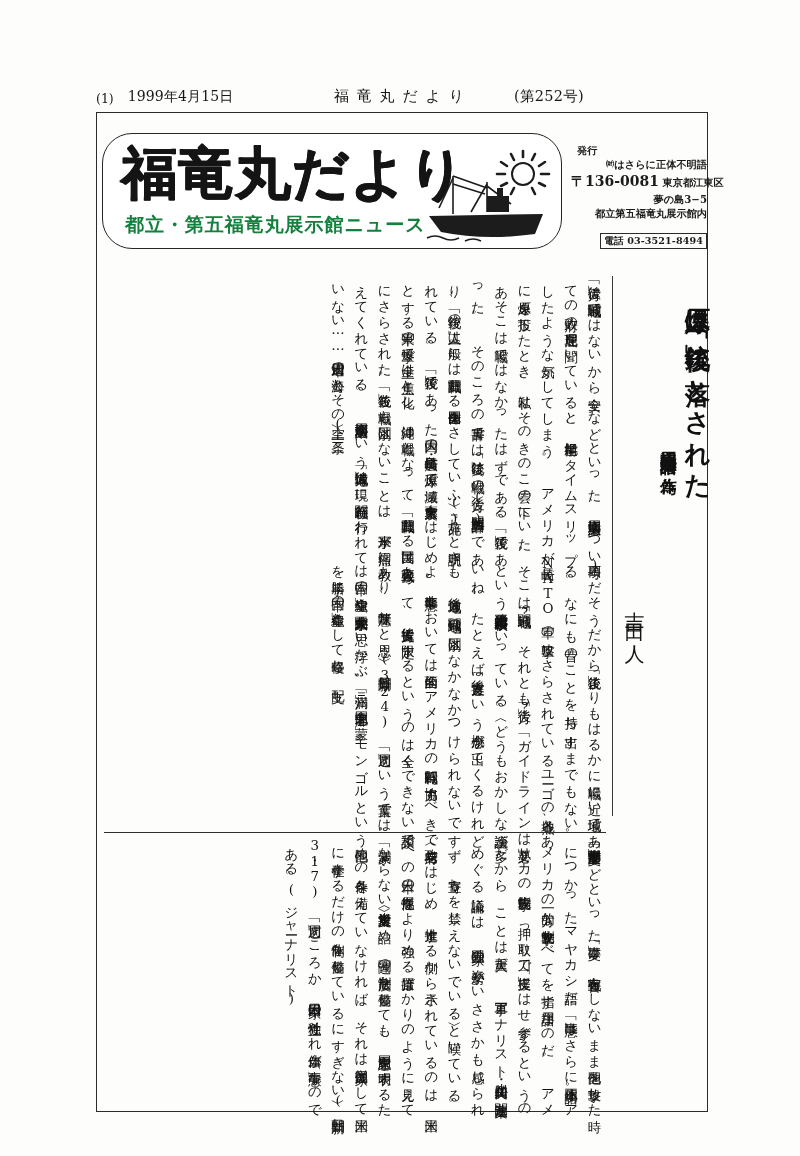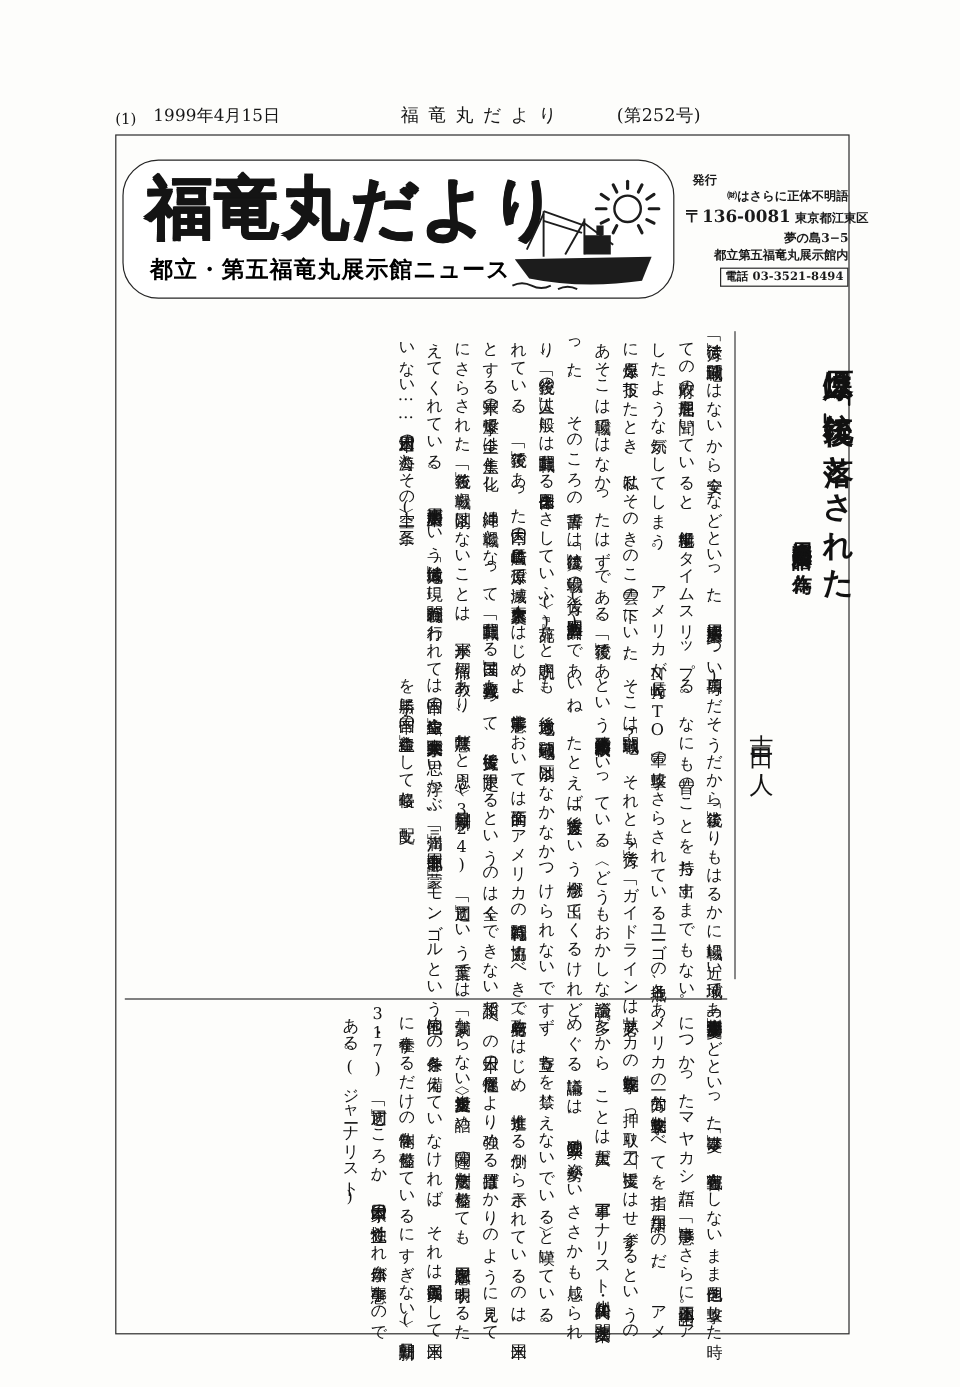--- a/index.html
+++ b/index.html
@@ -96,21 +96,21 @@
     text-shadow: 1px 0 0 #141414, 0 1px 0 #141414, 1px 1px 0 #141414;
     white-space: nowrap;
   }
   .logo-sub {
     position: absolute;
     left: 22px;
     top: 78px;
     font-weight: 700;
     font-size: 19px;
     letter-spacing: .05em;
-    color: #000000;
+    color: #15803d;
     white-space: nowrap;
   }
   .logo-art {
     position: absolute;
     right: 4px;
     top: 8px;
     width: 132px;
     height: 104px;
   }
 
@@ -129,21 +129,21 @@
   .pubbox .pb-line {
     white-space: nowrap;
     font-weight: 700;
   }
   .pubbox .pb-line.left { text-align: left; padding-left: 6px; }
   .pubbox .pb-zip { font-size: 14px; }
   .pubbox .pb-phone {
     border: 1.2px solid #2a2a2a;
     display: inline-block;
     padding: 0px 3px 1px 3px;
-    margin-top: 2px;
+    margin-top: 12px;
     font-size: 9.6px;
     letter-spacing: .01em;
   }
   .pubbox .pb-maru {
     font-size: 8.5px;
     vertical-align: 2px;
   }
 
   
   .v {

